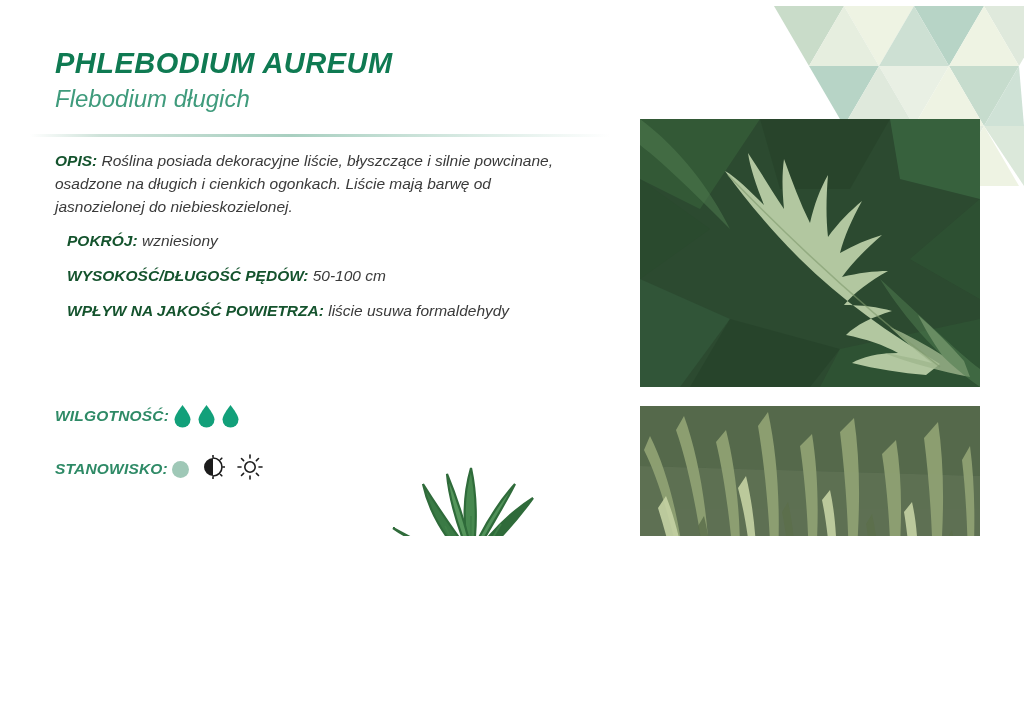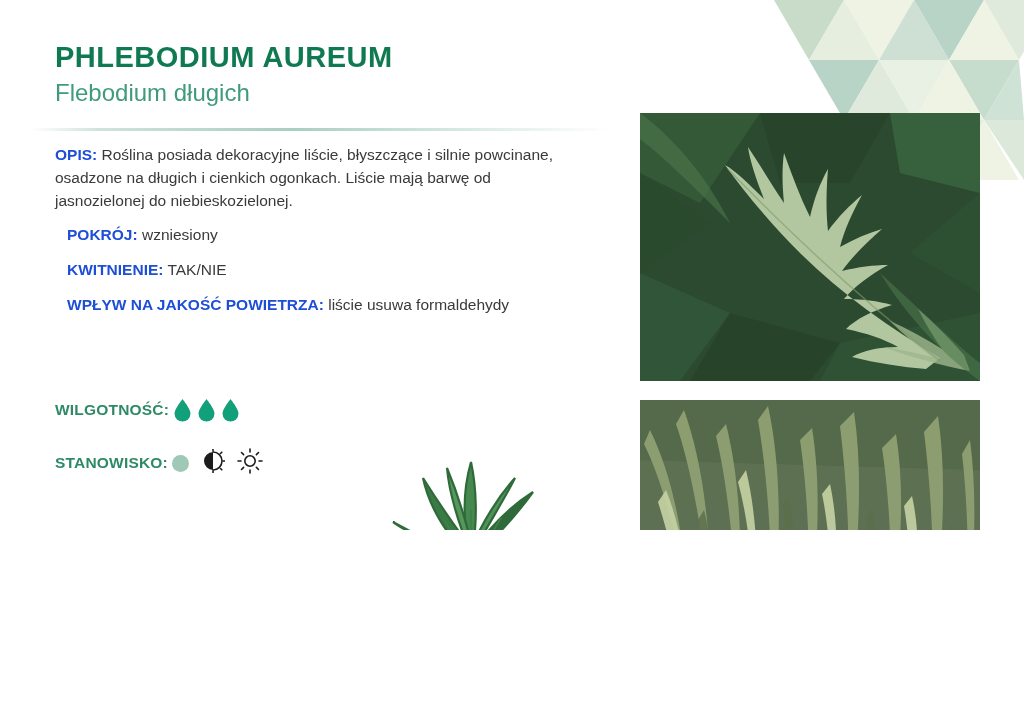--- a/index.html
+++ b/index.html
@@ -10,25 +10,26 @@
     width: 1024px;
     height: 726px;
     background: #ffffff;
     font-family: "Liberation Sans", sans-serif;
     overflow: hidden;
     position: relative;
   }
 
   .page {
     position: absolute;
-    left: 0; top: 0;
+    left: 0; top: 6px;
     width: 1024px;
     height: 530px;
     background: #ffffff;
     overflow: hidden;
+    font-style: italic;
   }
 
   
   .deco {
     position: absolute;
     right: 0;
     top: 0;
     width: 320px;
     height: 726px;
     overflow: hidden;
@@ -79,21 +80,21 @@
     top: 144px;
     width: 500px;
     font-size: 15.5px;
     color: #333333;
     line-height: 1.47;
   }
   .para {
     margin: 0 0 2px 0;
   }
   .lbl {
-    color: #1d4ed8;
+    color: #14532d;
     font-weight: bold;
   }
   .val {
     color: #3a3a3a;
   }
   .row {
     margin: 12px;
     line-height: 1.47;
   }
 
@@ -222,22 +223,22 @@
     <div class="body-block">
       <p class="para">
         <span class="lbl">OPIS:</span>
         <span class="val">Roślina posiada dekoracyjne liście, błyszczące i silnie powcinane, osadzone na długich i cienkich ogonkach. Liście mają barwę od jasnozielonej do niebieskozielonej.</span>
       </p>
       <p class="row">
         <span class="lbl">POKRÓJ:</span>
         <span class="val">wzniesiony</span>
       </p>
       <p class="row">
-        <span class="lbl">KWITNIENIE:</span>
-        <span class="val">TAK/NIE</span>
+        <span class="lbl">WYSOKOŚĆ/DŁUGOŚĆ PĘDÓW:</span>
+        <span class="val">50-100 cm</span>
       </p>
       <p class="row">
         <span class="lbl">WPŁYW NA JAKOŚĆ POWIETRZA:</span>
         <span class="val">liście usuwa formaldehydy</span>
       </p>
     </div>
 
     <div class="attr-row" style="top: 398px;">
       <span class="attr-label">WILGOTNOŚĆ:</span>
       <span class="icons">

